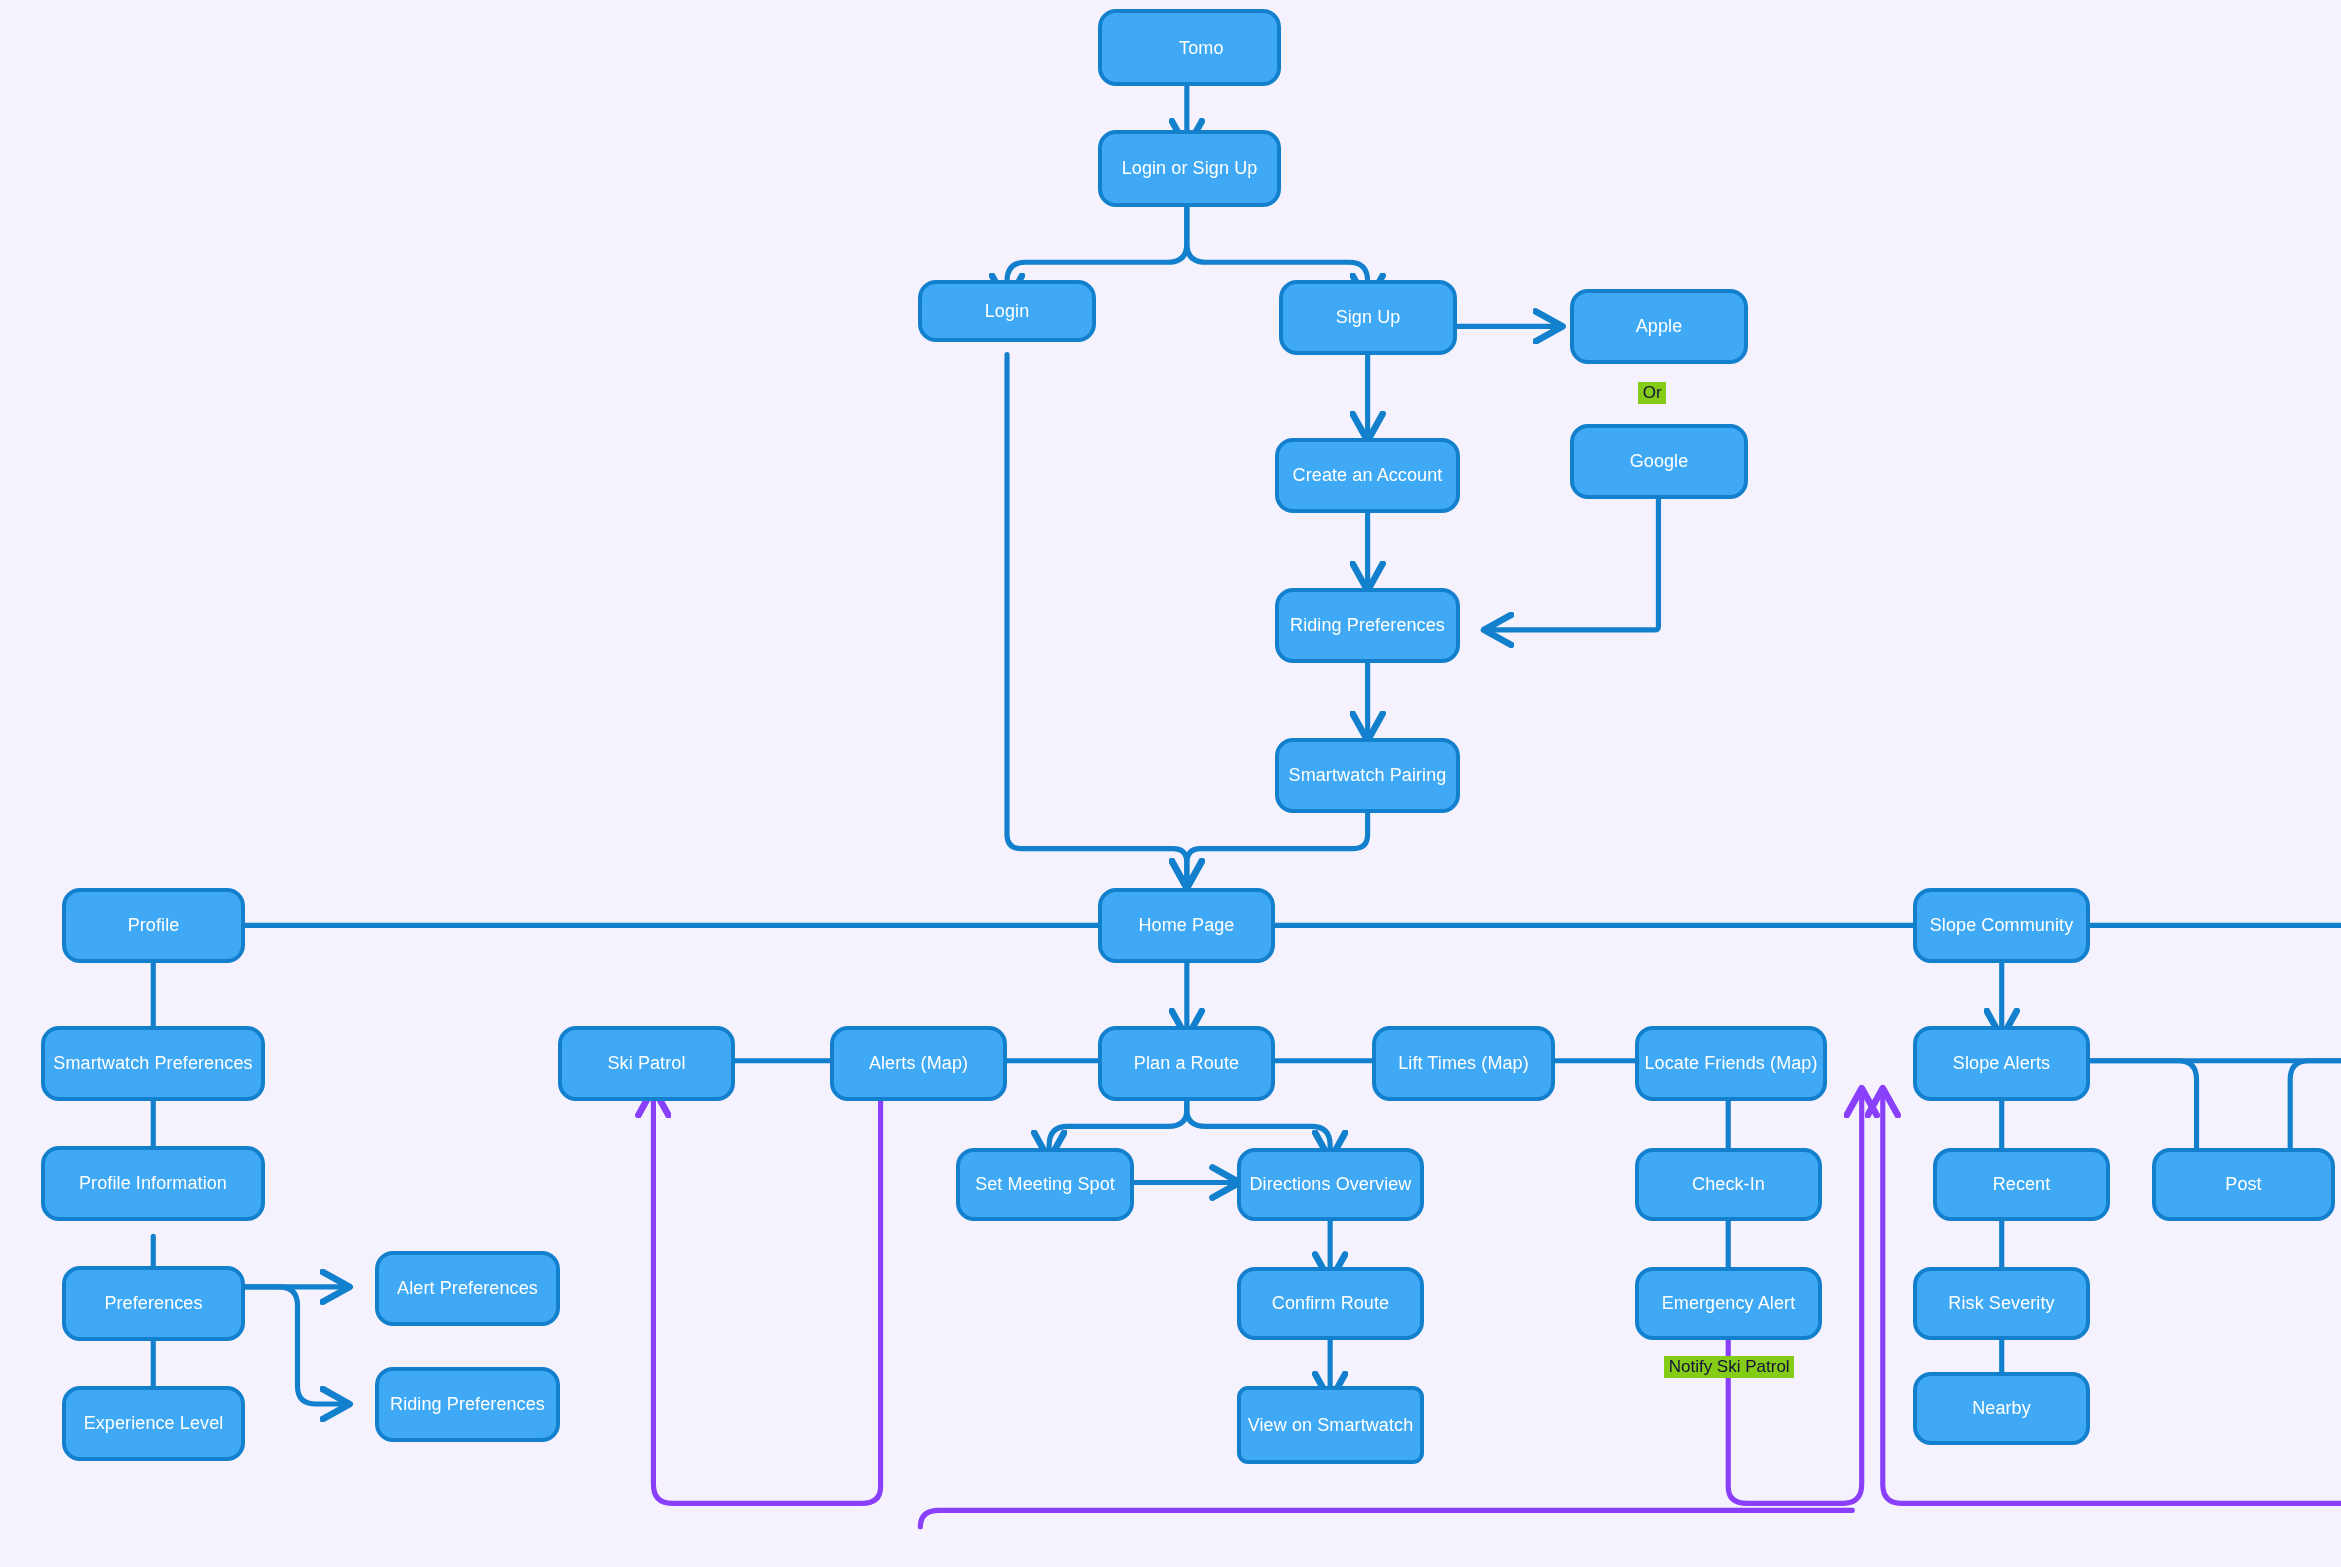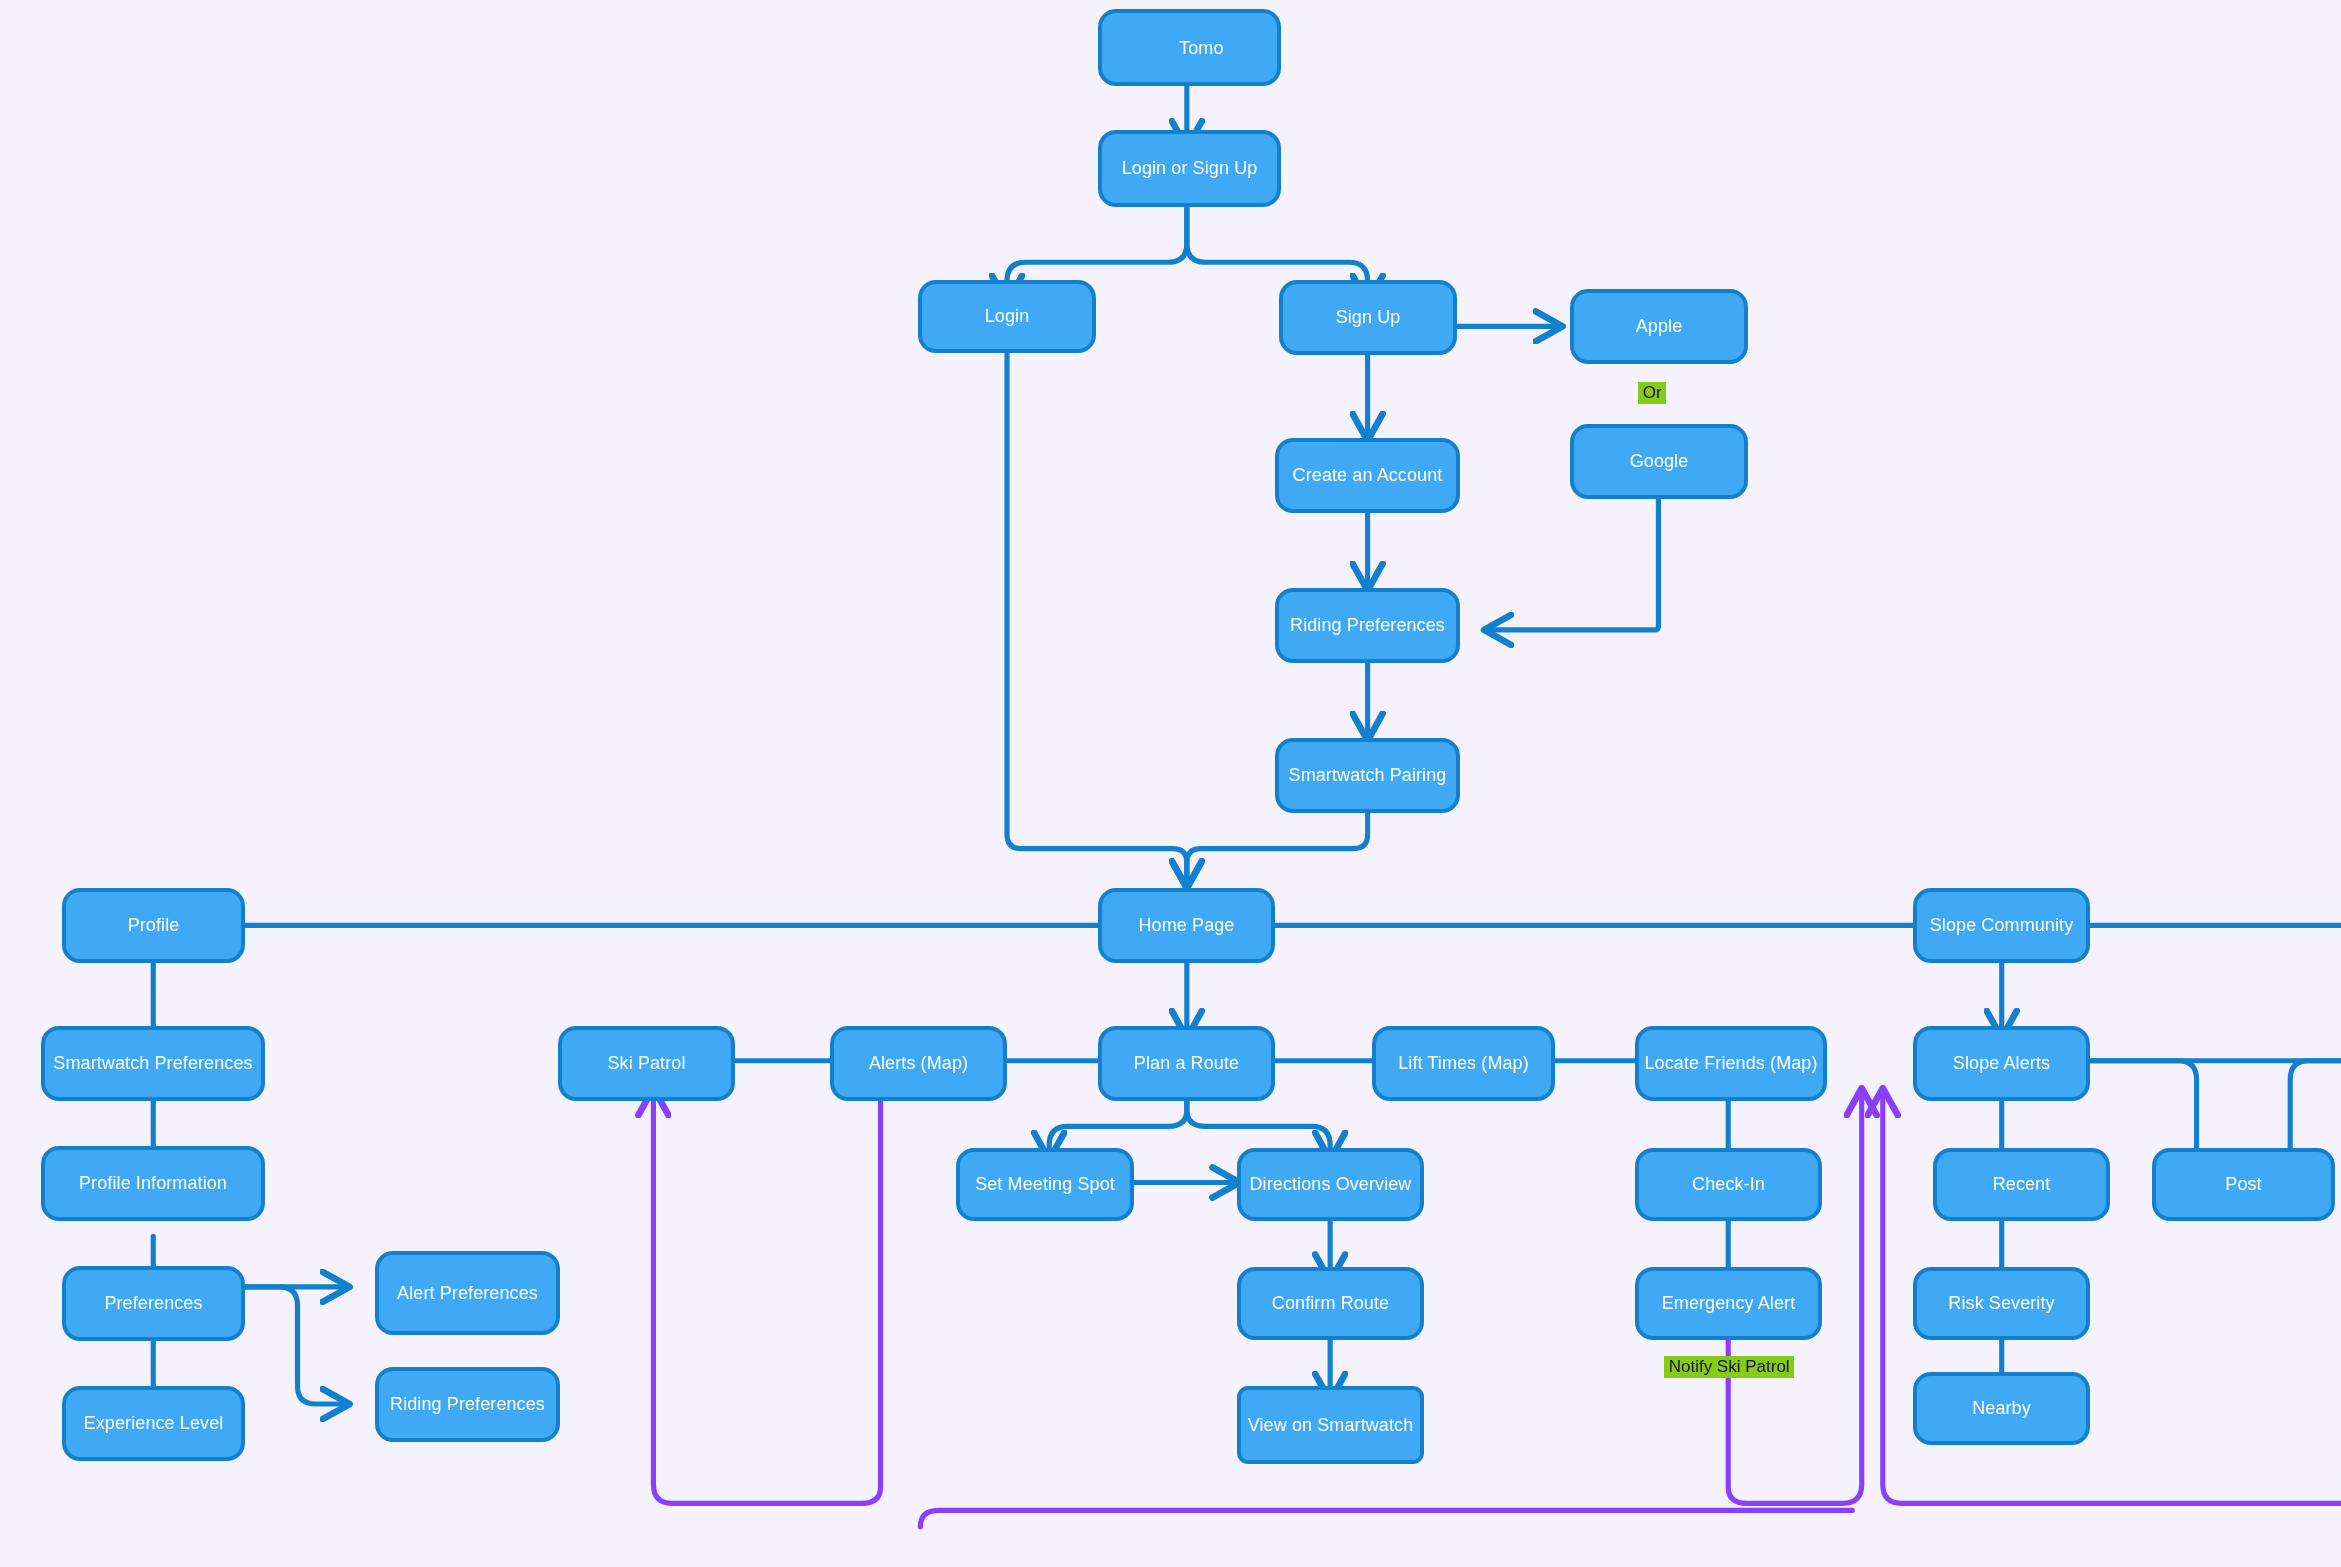--- a/index.html
+++ b/index.html
@@ -155,21 +155,21 @@
   </svg>
 
   <div class="node" style="left:1098px;top:9.4px;width:183px;height:77px;padding-left:32px;">
     <span>Tomo</span>
   </div>
 
   <div class="node" style="left:1098px;top:130px;width:183px;height:77px;">
     <span>Login or Sign Up</span>
   </div>
 
-  <div class="node" style="left:918px;top:280px;width:178px;height:73px;">
+  <div class="node" style="left:918px;top:280px;width:178px;height:62px;">
     <span>Login</span>
   </div>
 
   <div class="node" style="left:1279px;top:280px;width:178px;height:75px;">
     <span>Sign Up</span>
   </div>
 
   <div class="node" style="left:1570px;top:289px;width:178px;height:75px;">
     <span>Apple</span>
   </div>
@@ -207,21 +207,21 @@
   </div>
 
   <div class="node" style="left:62px;top:1266px;width:183px;height:75px;">
     <span>Preferences</span>
   </div>
 
   <div class="node" style="left:62px;top:1386px;width:183px;height:75px;">
     <span>Experience Level</span>
   </div>
 
-  <div class="node" style="left:375px;top:1251px;width:185px;height:84px;">
+  <div class="node" style="left:375px;top:1251px;width:185px;height:75px;">
     <span>Alert Preferences</span>
   </div>
 
   <div class="node" style="left:375px;top:1367px;width:185px;height:75px;">
     <span>Riding Preferences</span>
   </div>
 
   <div class="node" style="left:558px;top:1026px;width:177px;height:75px;">
     <span>Ski Patrol</span>
   </div>

